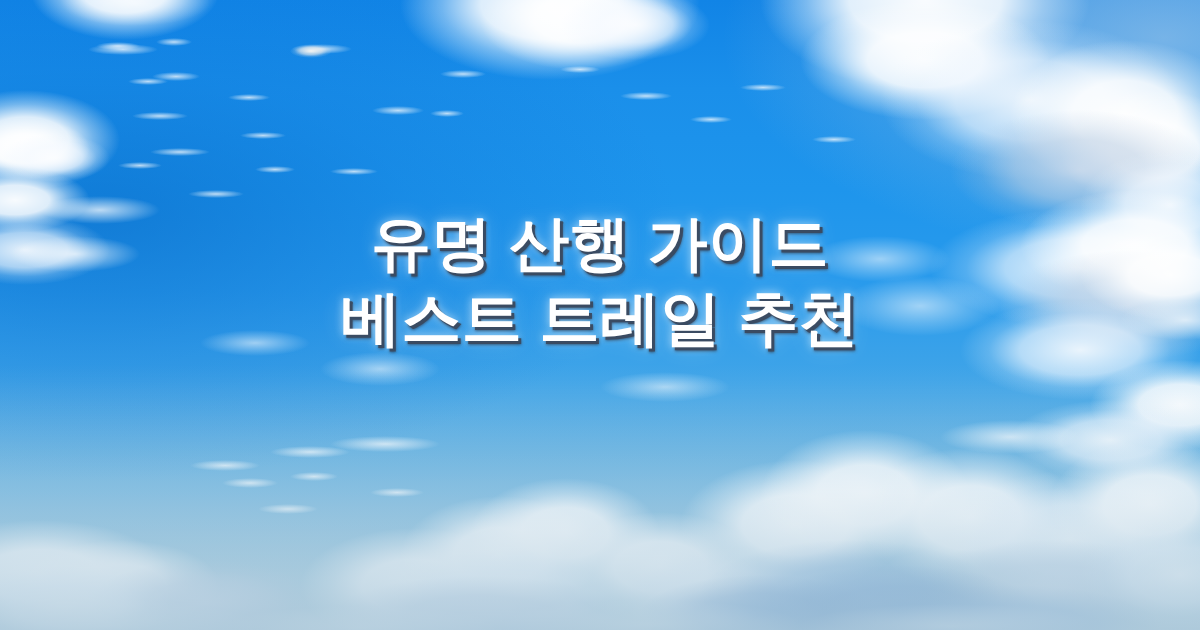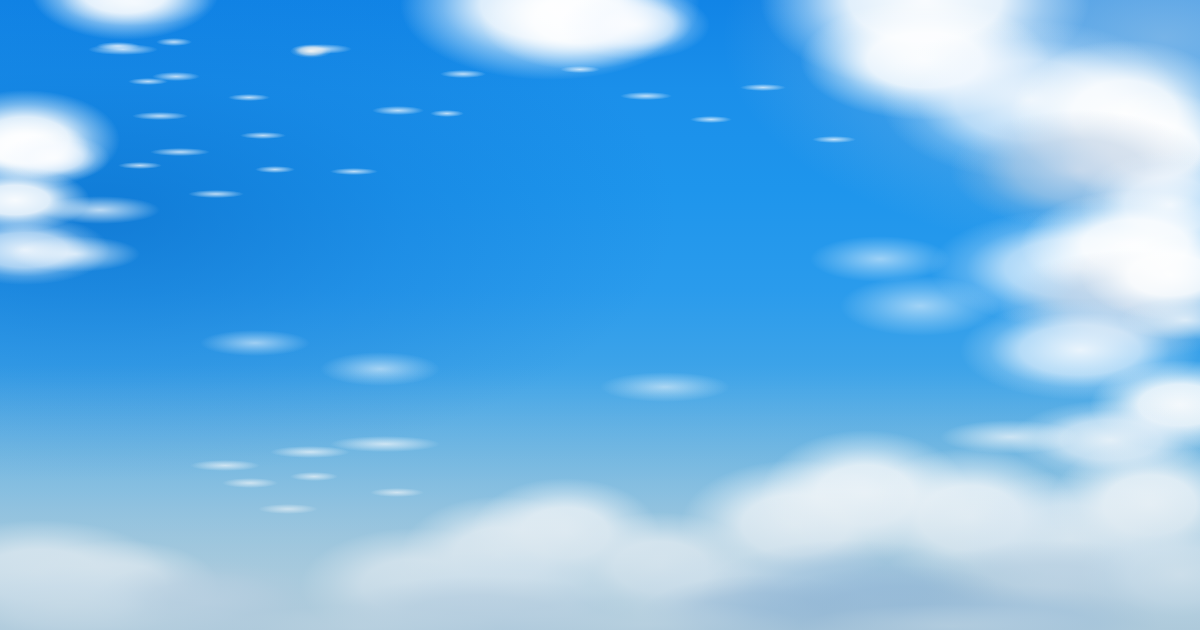--- a/index.html
+++ b/index.html
@@ -225,17 +225,19 @@
   <div class="cloud c-thin" style="left:1120px; top:300px; width:130px; height:40px;"></div>
 
   <div class="cloud c-wisp" style="left:-40px; top:600px; width:300px; height:52px;"></div>
   <div class="cloud c-wisp" style="left:220px; top:606px; width:280px; height:44px;"></div>
   <div class="cloud c-wisp" style="left:500px; top:600px; width:300px; height:48px;"></div>
   <div class="cloud c-wisp" style="left:800px; top:604px; width:300px; height:44px;"></div>
 
   <div class="sky-haze-bottom"></div>
 
   <div class="headline">
+    <span class="headline-line">유명 산행 가이드</span>
+    <span class="headline-line">베스트 트레일 추천</span>
   </div>
 
   <div class="watermark"></div>
 
 </div>
 
 </body></html>

